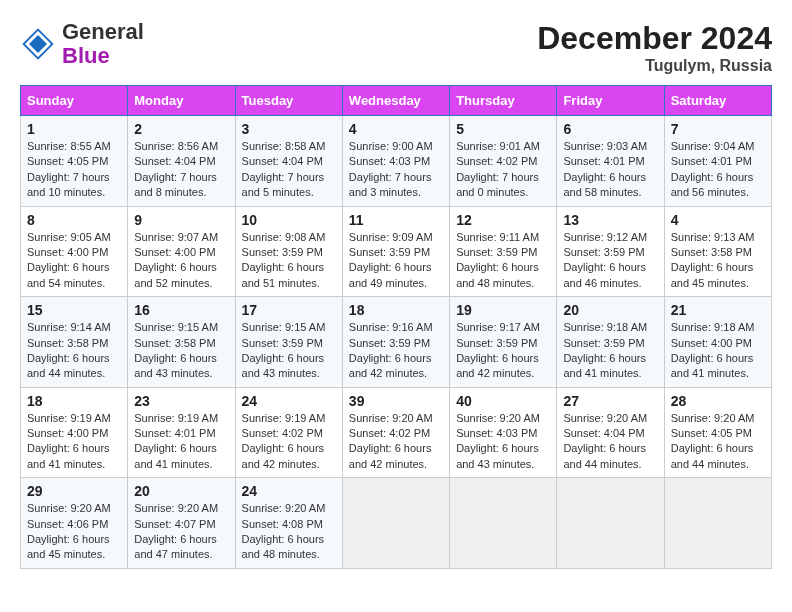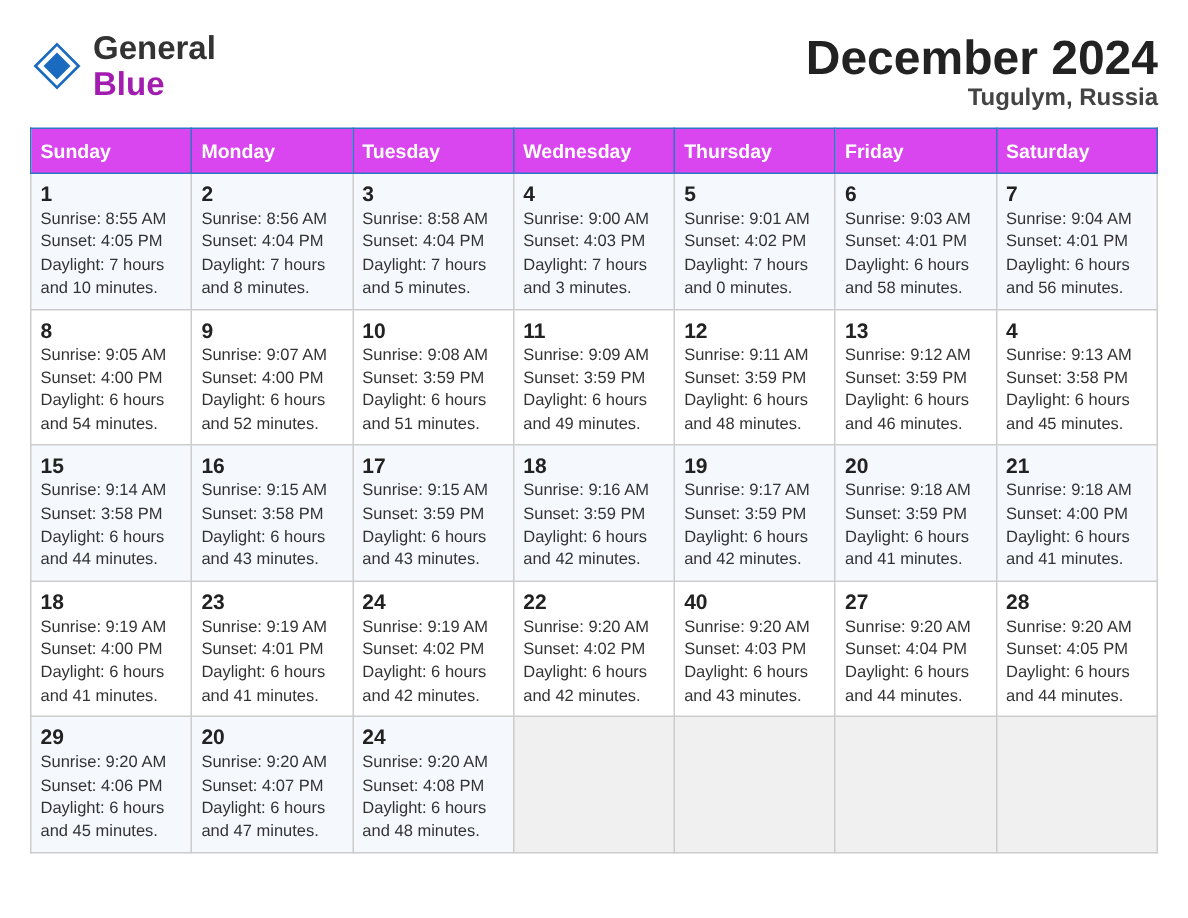--- a/index.html
+++ b/index.html
@@ -219,21 +219,21 @@
         </td>
         <td>
           <span class="day-num">23</span>
           <div class="day-info">Sunrise: 9:19 AM<br>Sunset: 4:01 PM<br>Daylight: 6 hours and 41 minutes.</div>
         </td>
         <td>
           <span class="day-num">24</span>
           <div class="day-info">Sunrise: 9:19 AM<br>Sunset: 4:02 PM<br>Daylight: 6 hours and 42 minutes.</div>
         </td>
         <td>
-          <span class="day-num">22</span>
+          <span class="day-num">39</span>
           <div class="day-info">Sunrise: 9:20 AM<br>Sunset: 4:02 PM<br>Daylight: 6 hours and 42 minutes.</div>
         </td>
         <td>
           <span class="day-num">40</span>
           <div class="day-info">Sunrise: 9:20 AM<br>Sunset: 4:03 PM<br>Daylight: 6 hours and 43 minutes.</div>
         </td>
         <td>
           <span class="day-num">27</span>
           <div class="day-info">Sunrise: 9:20 AM<br>Sunset: 4:04 PM<br>Daylight: 6 hours and 44 minutes.</div>
         </td>

